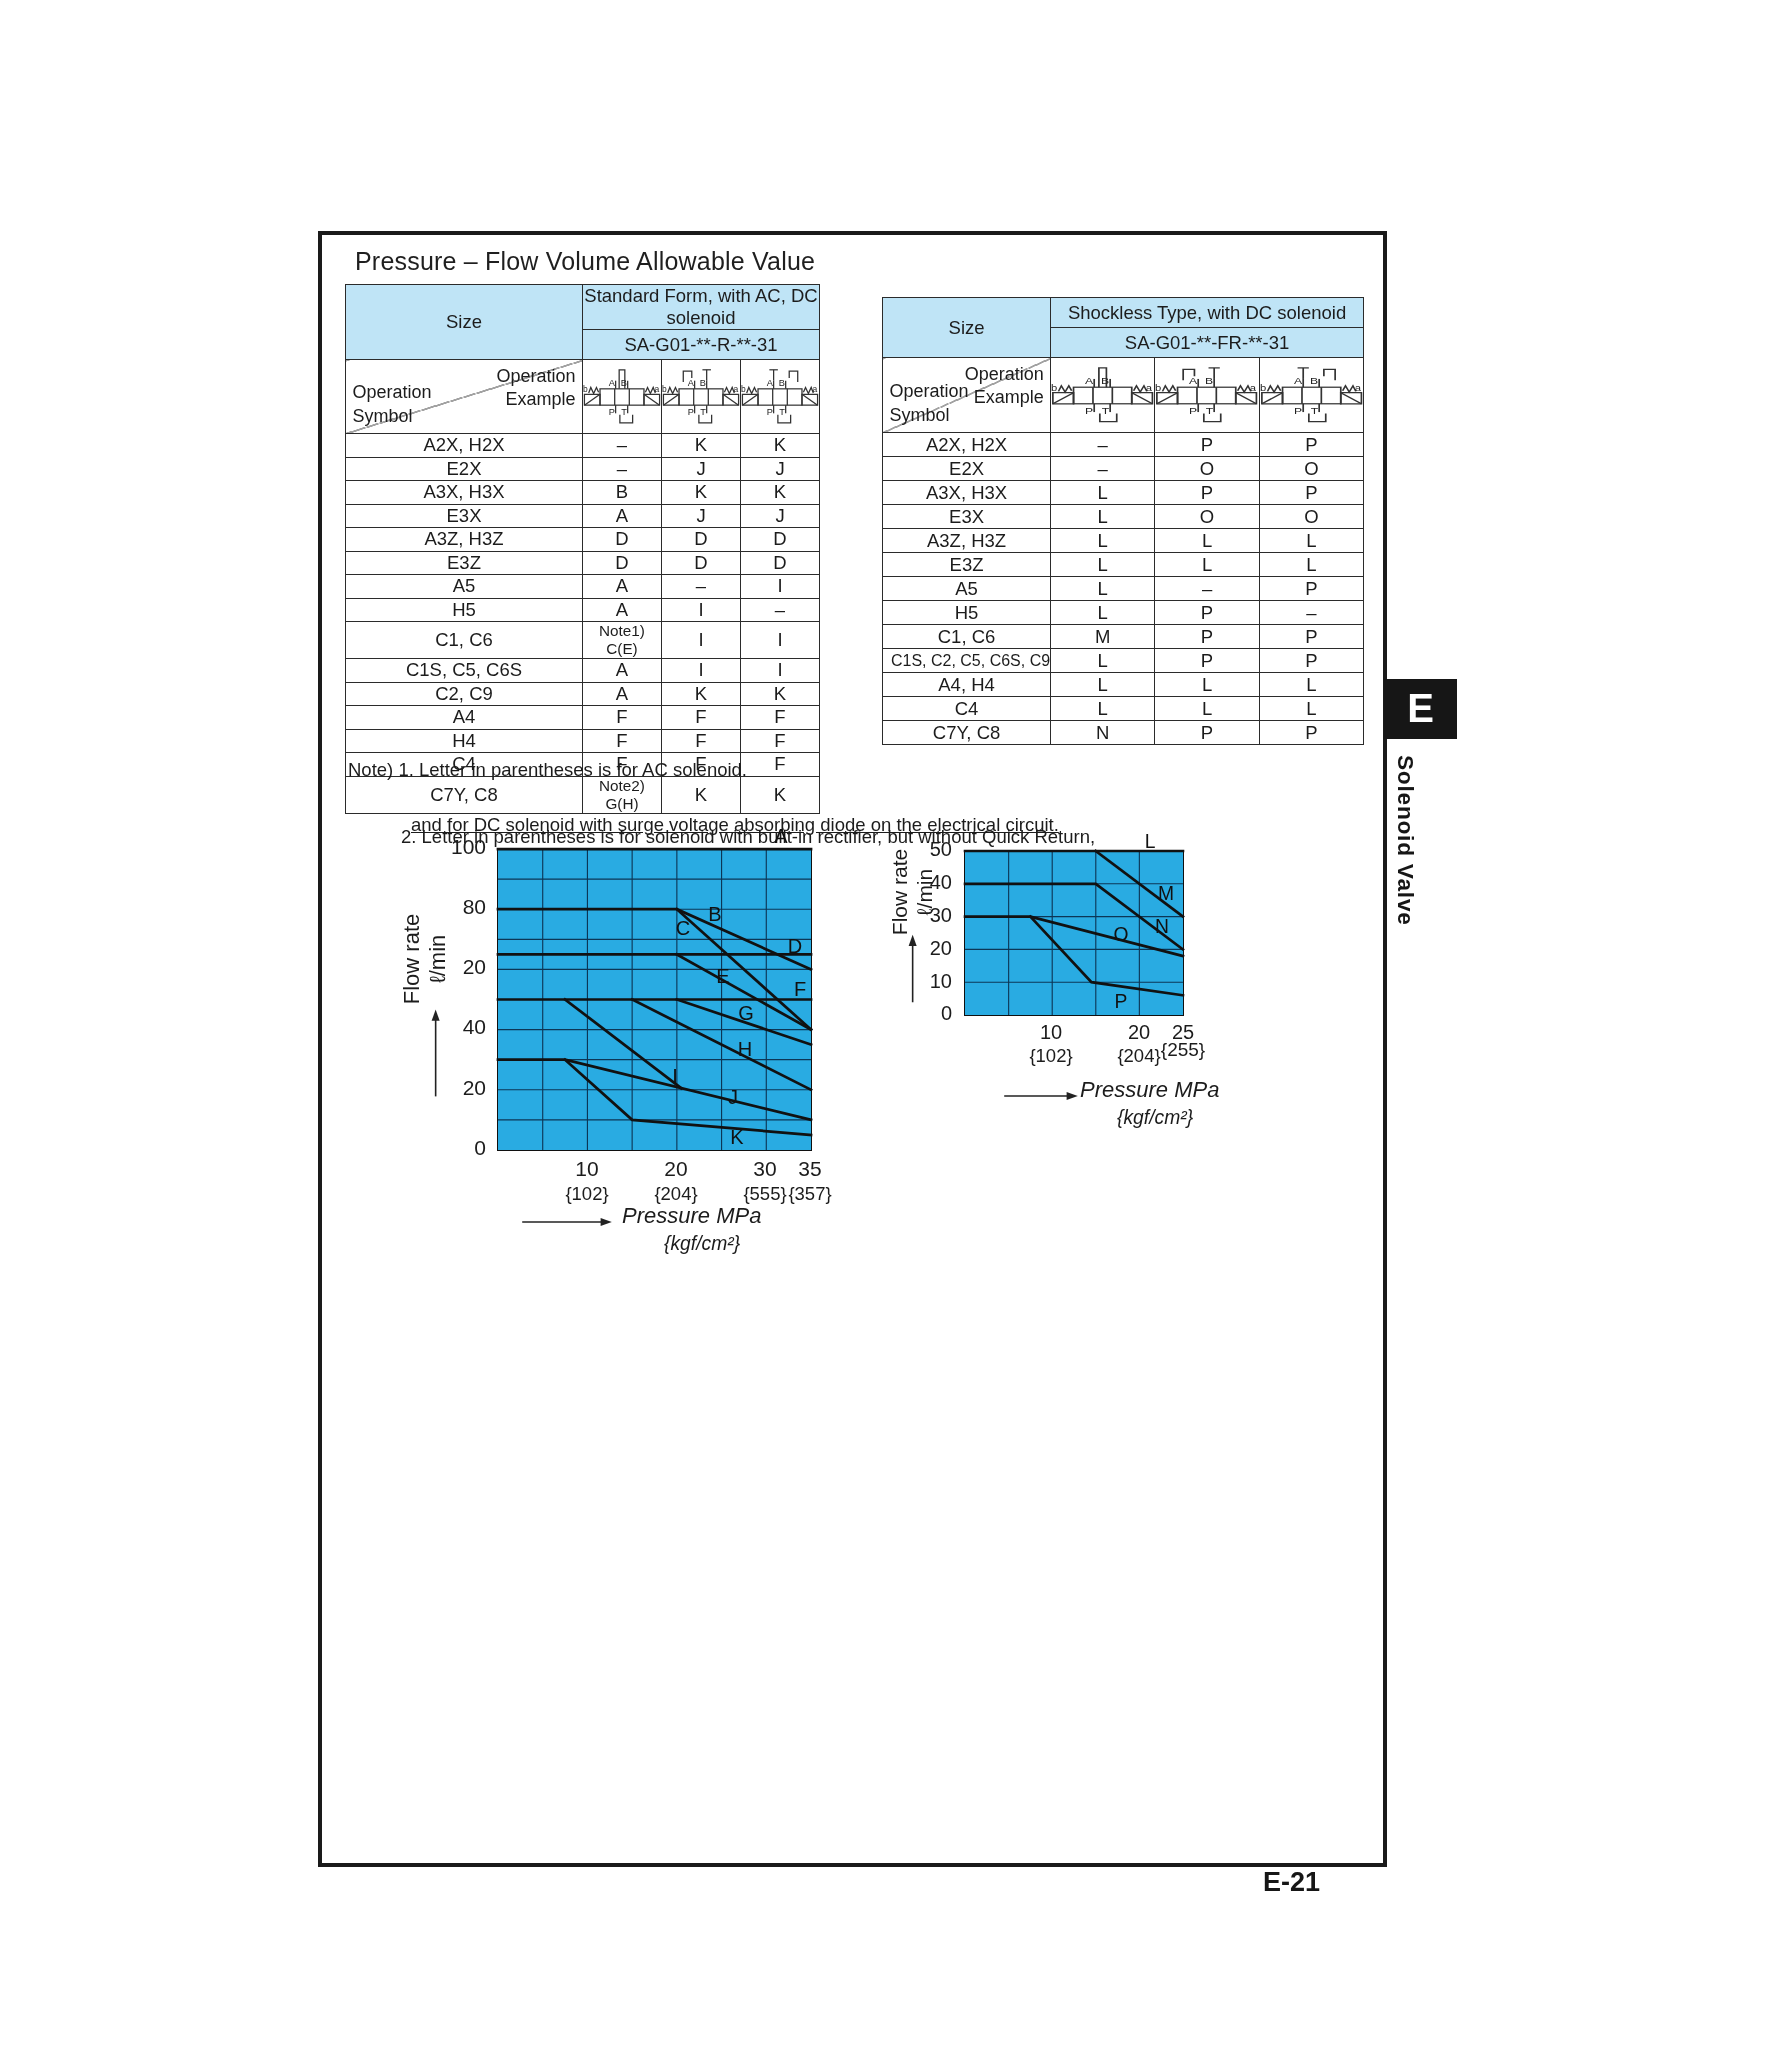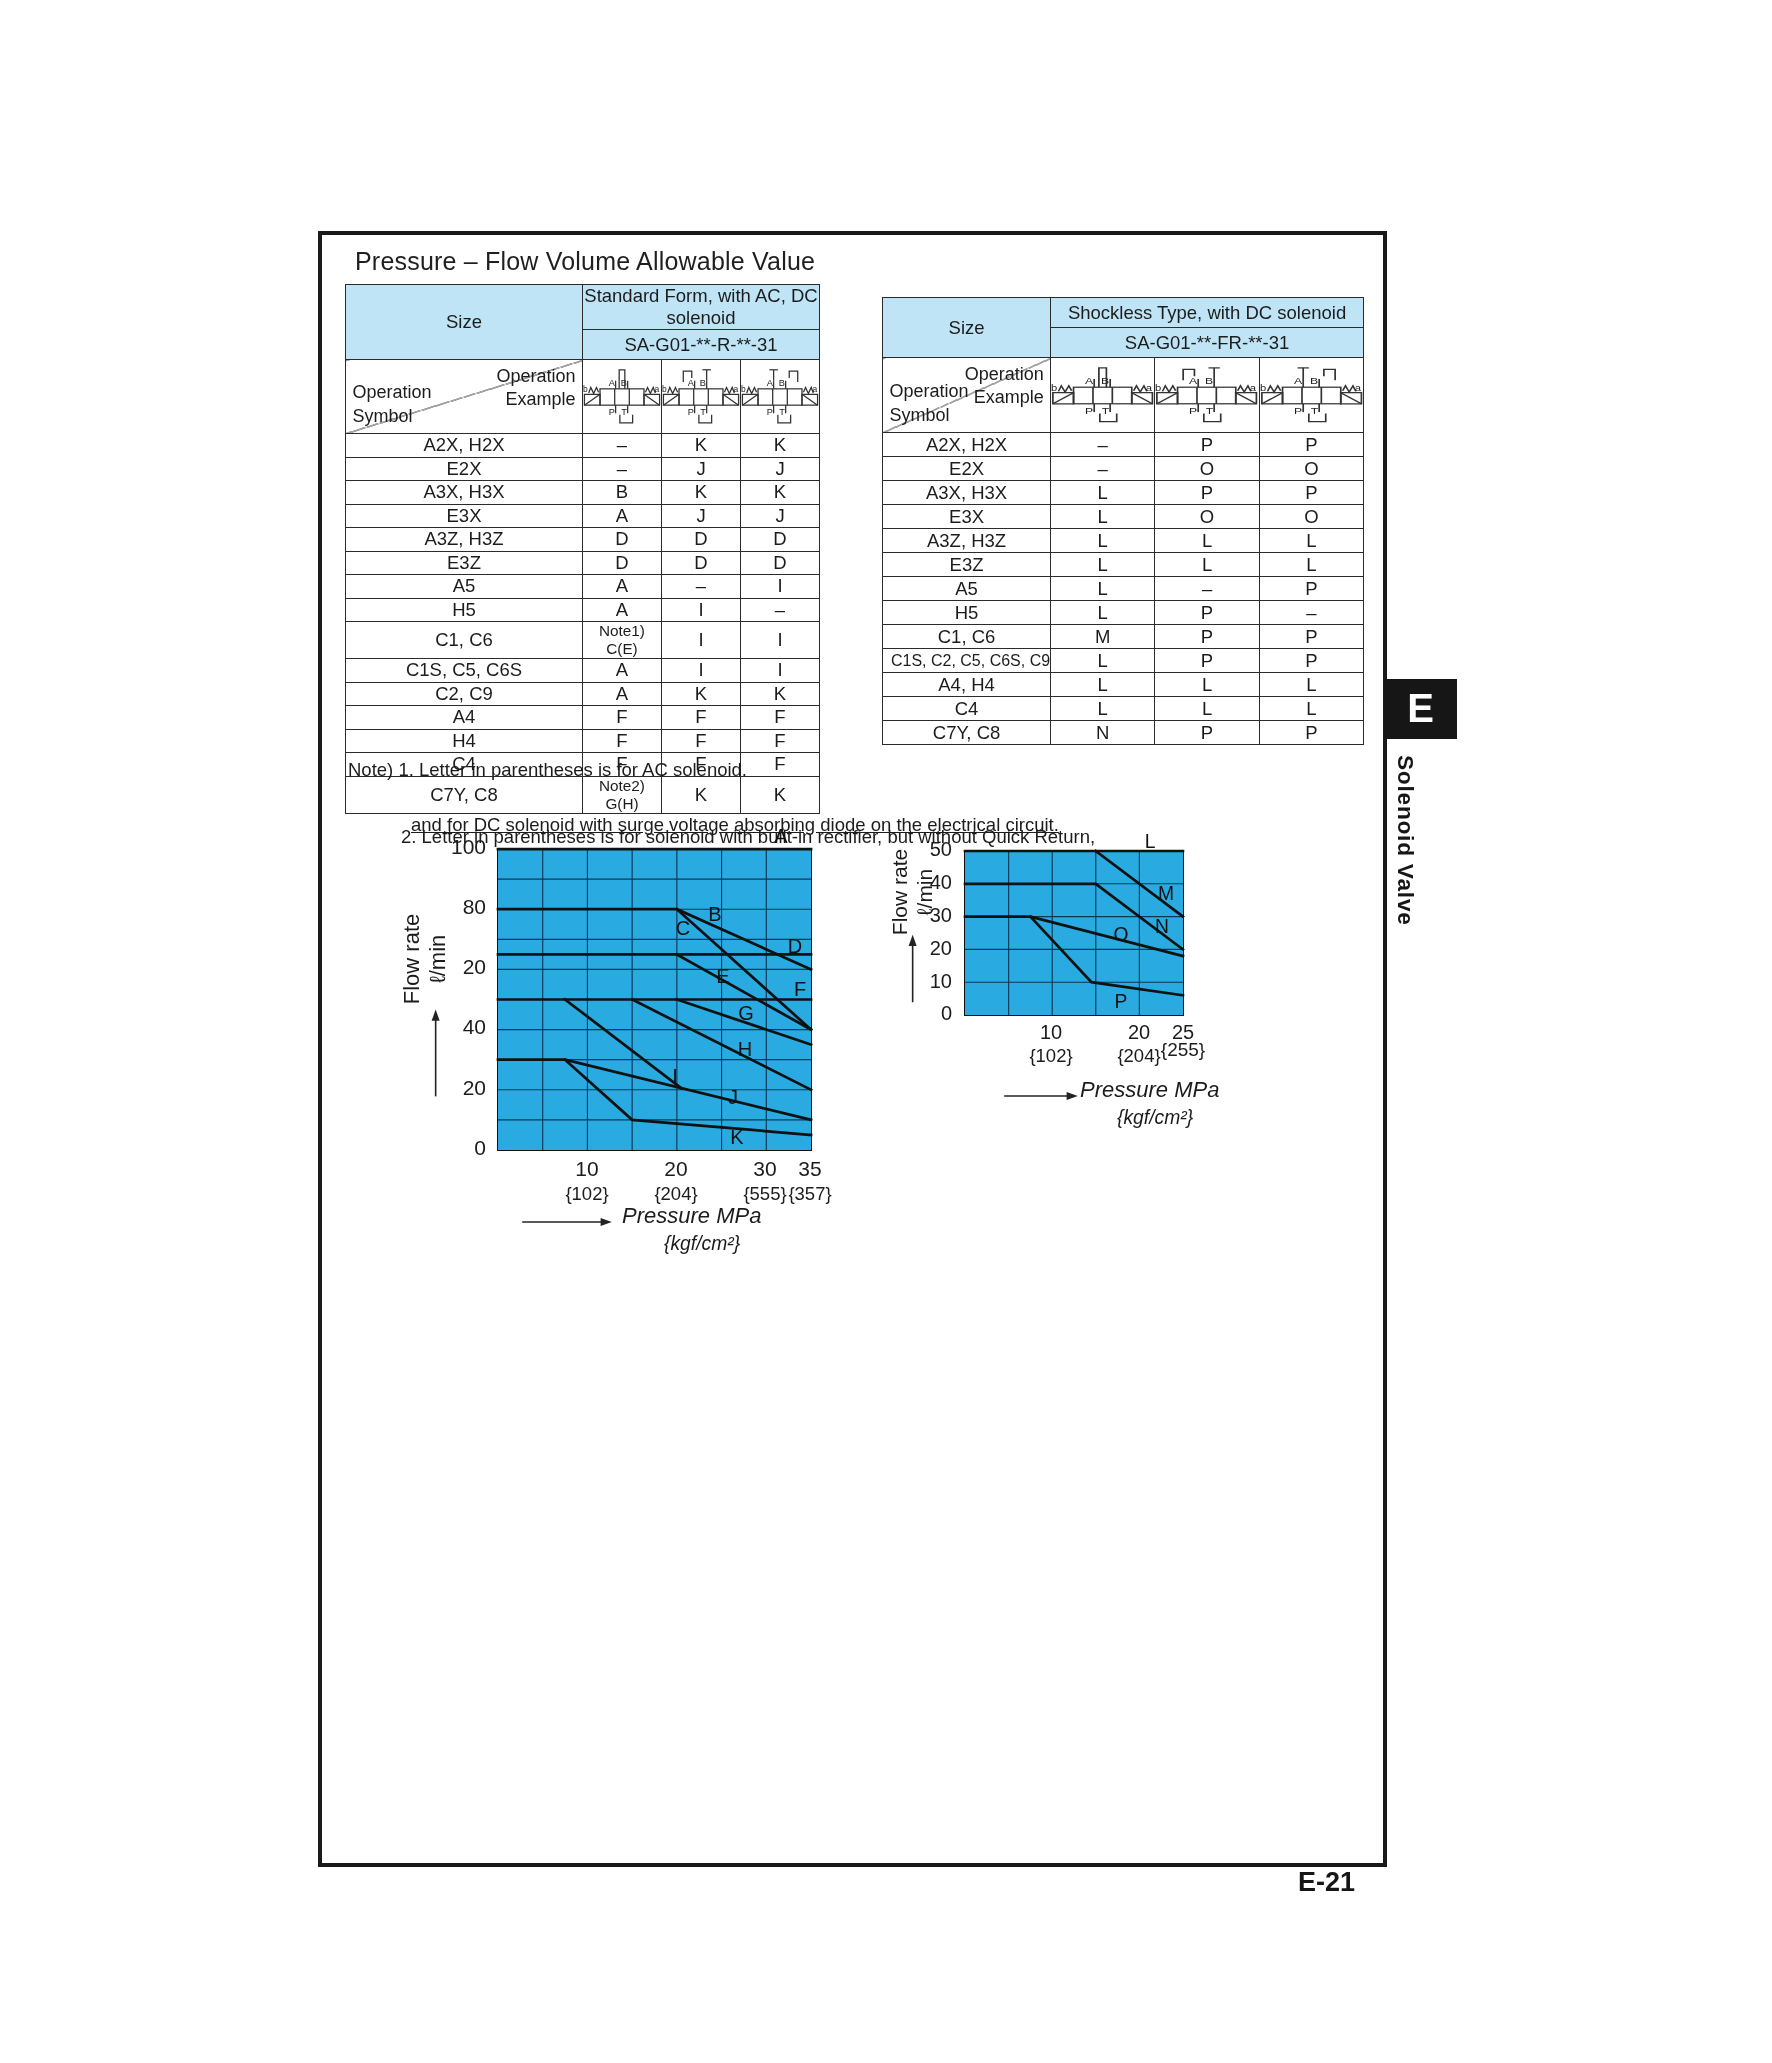--- a/index.html
+++ b/index.html
@@ -23,21 +23,21 @@
   .serieslabel{position:absolute;transform:translate(-50%,-50%);color:#111;}
   .ytick{position:absolute;width:56px;text-align:right;color:#1c1c1c;}
   .xtick{position:absolute;transform:translateX(-50%);text-align:center;color:#1c1c1c;white-space:nowrap;}
   .ytitle{position:absolute;transform:translate(-50%,-50%) rotate(-90deg);text-align:center;
     line-height:1.18;color:#1c1c1c;white-space:nowrap;}
   .xtitle{position:absolute;color:#1c1c1c;white-space:nowrap;font-style:italic;}
   #etab{position:absolute;left:1384px;top:679px;width:73px;height:60px;background:#161616;
     color:#ffffff;font-weight:bold;font-size:40px;text-align:center;line-height:58px;}
   #sidebar-title{position:absolute;left:1392px;top:755px;writing-mode:vertical-rl;
     font-size:22.6px;font-weight:bold;color:#161616;letter-spacing:0.8px;}
-  #page-number{position:absolute;left:1194px;top:1867px;width:161px;text-align:right;
+  #page-number{position:absolute;left:1159px;top:1867px;width:161px;text-align:right;
     font-size:27px;font-weight:bold;color:#161616;}
 </style>
 </head>
 <body>
 
 <div id="canvas">
   <div id="frame"></div>
   <div id="page-title">Pressure – Flow Volume Allowable Value</div>
 
   <div id="tables-root">

